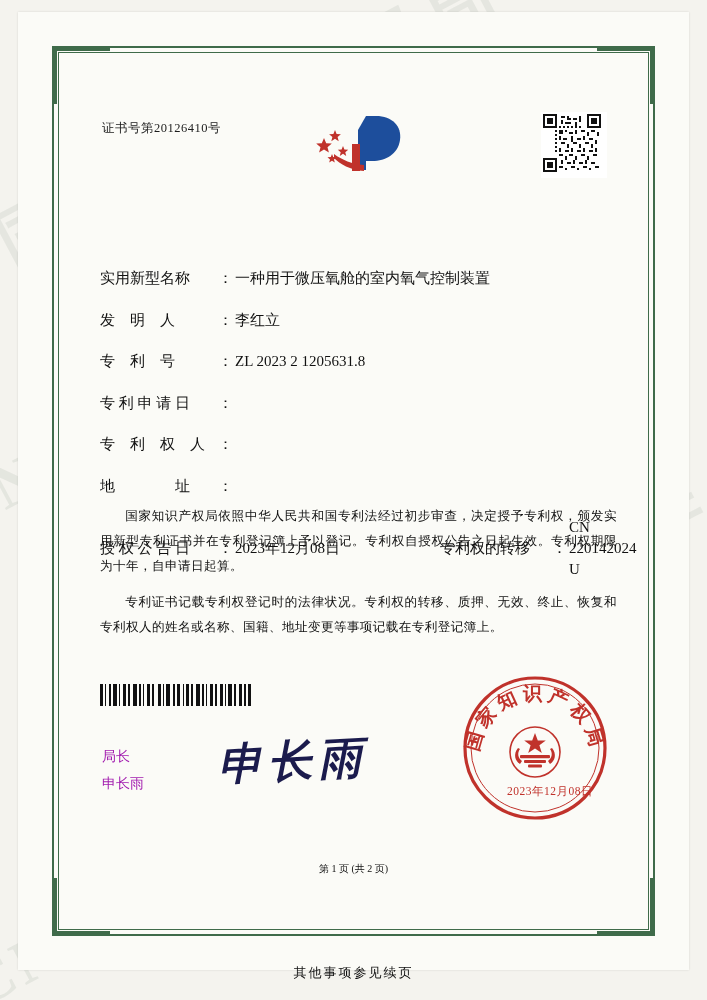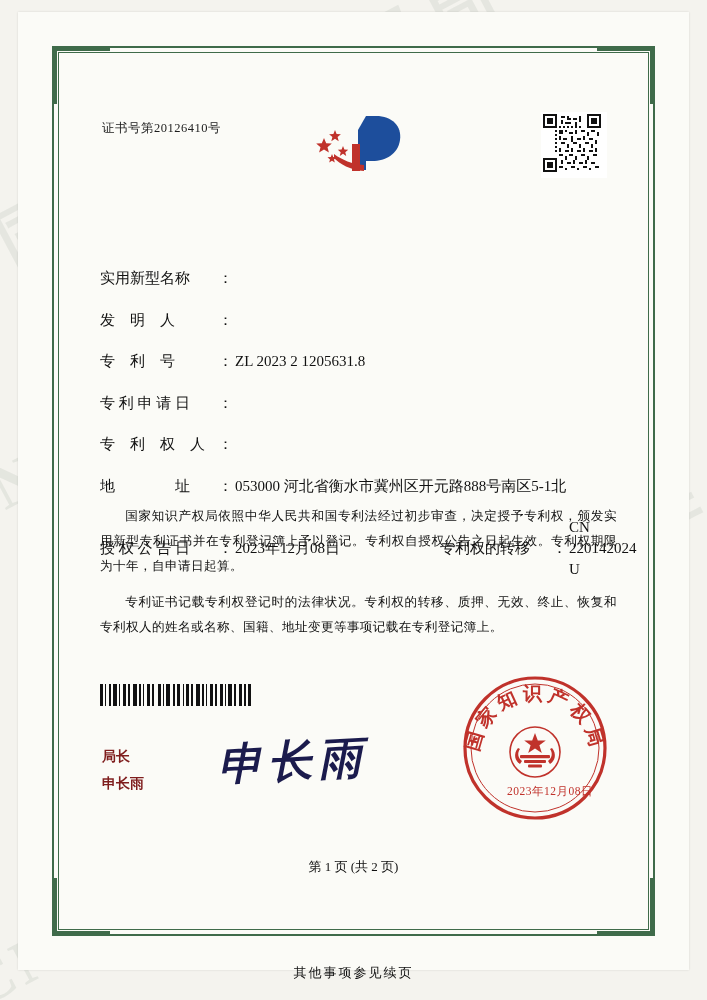--- a/index.html
+++ b/index.html
@@ -107,21 +107,21 @@
 
   
   .barcode{
     position:absolute;left:22px;top:612px;width:210px;height:22px;
     display:flex;align-items:stretch;overflow:hidden;
   }
   .barcode i{display:block;background:#111;height:100%;}
   
   .sig-label{
     position:absolute;left:24px;top:672px;
-    font-size:14px;color:#7f1d1d;line-height:1.9;font-weight:bold;
+    font-size:14px;color:#a21caf;line-height:1.9;
   }
   .sig-hand{
     position:absolute;left:140px;top:660px;
     font-size:44px;color:#1b1b4d;
     font-family:"Liberation Serif",serif;
     letter-spacing:6px;
     transform:rotate(-3deg);
     font-style:italic;font-weight:700;
   }
   
@@ -129,21 +129,21 @@
     position:absolute;right:18px;top:600px;width:152px;height:152px;
   }
   .seal-date{
     position:absolute;right:36px;top:712px;
     font-size:11.5px;color:#c0322b;letter-spacing:0.5px;
     z-index:3;
   }
   
   .pagenum{
     position:absolute;left:0;right:0;bottom:34px;text-align:center;
-    font-size:13px;color:#111;
+    font-size:10px;color:#111;
   }
   .footnote{
     position:absolute;left:0;right:0;bottom:18px;text-align:center;
     font-size:13px;color:#111;letter-spacing:2px;z-index:2;
   }
 </style>
 </head>
 <body>
 
 <div class="watermark">
@@ -280,25 +280,27 @@
         </g>
       </svg>
     </div>
 
 
     <div class="fields">
 
       <div class="frow">
         <div class="flabel">实用新型名称</div>
         <div class="fsep">：</div>
+        <div class="fval">一种用于微压氧舱的室内氧气控制装置</div>
       </div>
 
       <div class="frow">
         <div class="flabel">发　明　人</div>
         <div class="fsep">：</div>
+        <div class="fval">李红立</div>
       </div>
 
       <div class="frow">
         <div class="flabel">专　利　号</div>
         <div class="fsep">：</div>
         <div class="fval">ZL 2023 2 1205631.8</div>
       </div>
 
       <div class="frow">
         <div class="flabel">专 利 申 请 日</div>
@@ -306,21 +308,20 @@
       </div>
 
       <div class="frow">
         <div class="flabel">专　利　权　人</div>
         <div class="fsep">：</div>
       </div>
 
       <div class="frow">
         <div class="flabel">地　　　　址</div>
         <div class="fsep">：</div>
-        <div class="fval">053000 河北省衡水市冀州区开元路888号南区5-1北</div>
       </div>
 
       <div class="frow two">
         <div class="flabel">授 权 公 告 日</div>
         <div class="fsep">：</div>
         <div class="fval">2023年12月08日</div>
         <div class="sub-label">专利权的转移</div>
         <div class="fsep">：</div>
         <div class="sub-val">CN 220142024 U</div>
       </div>

